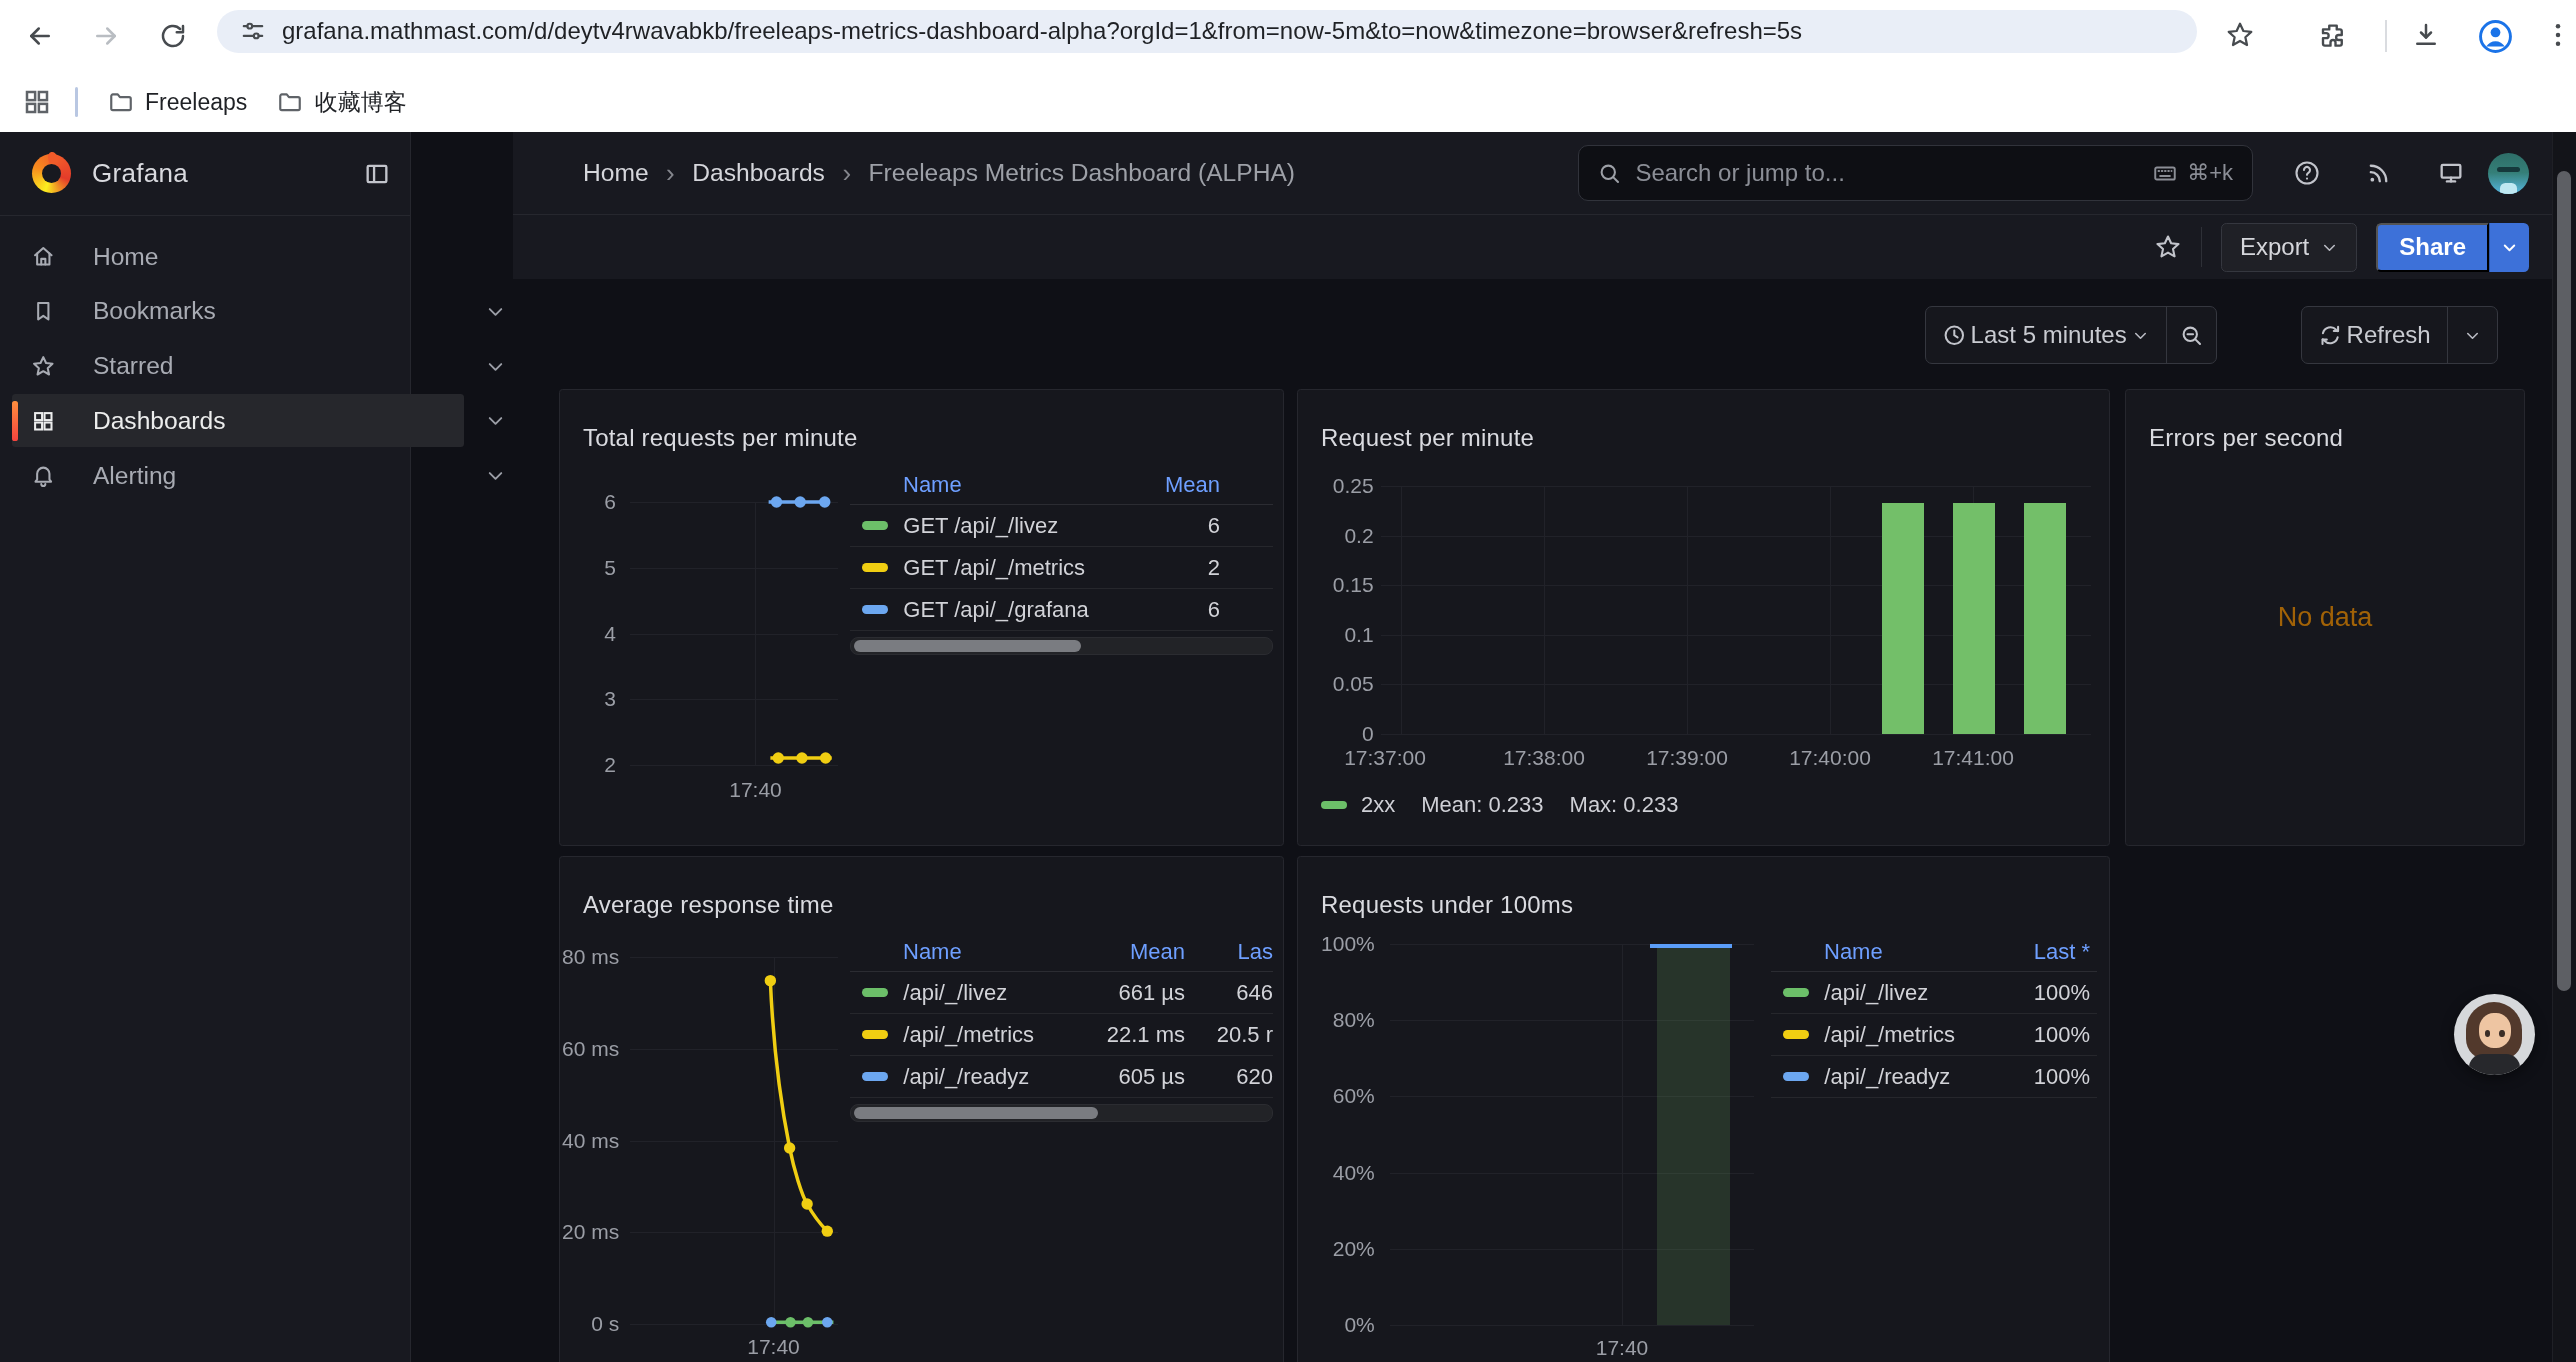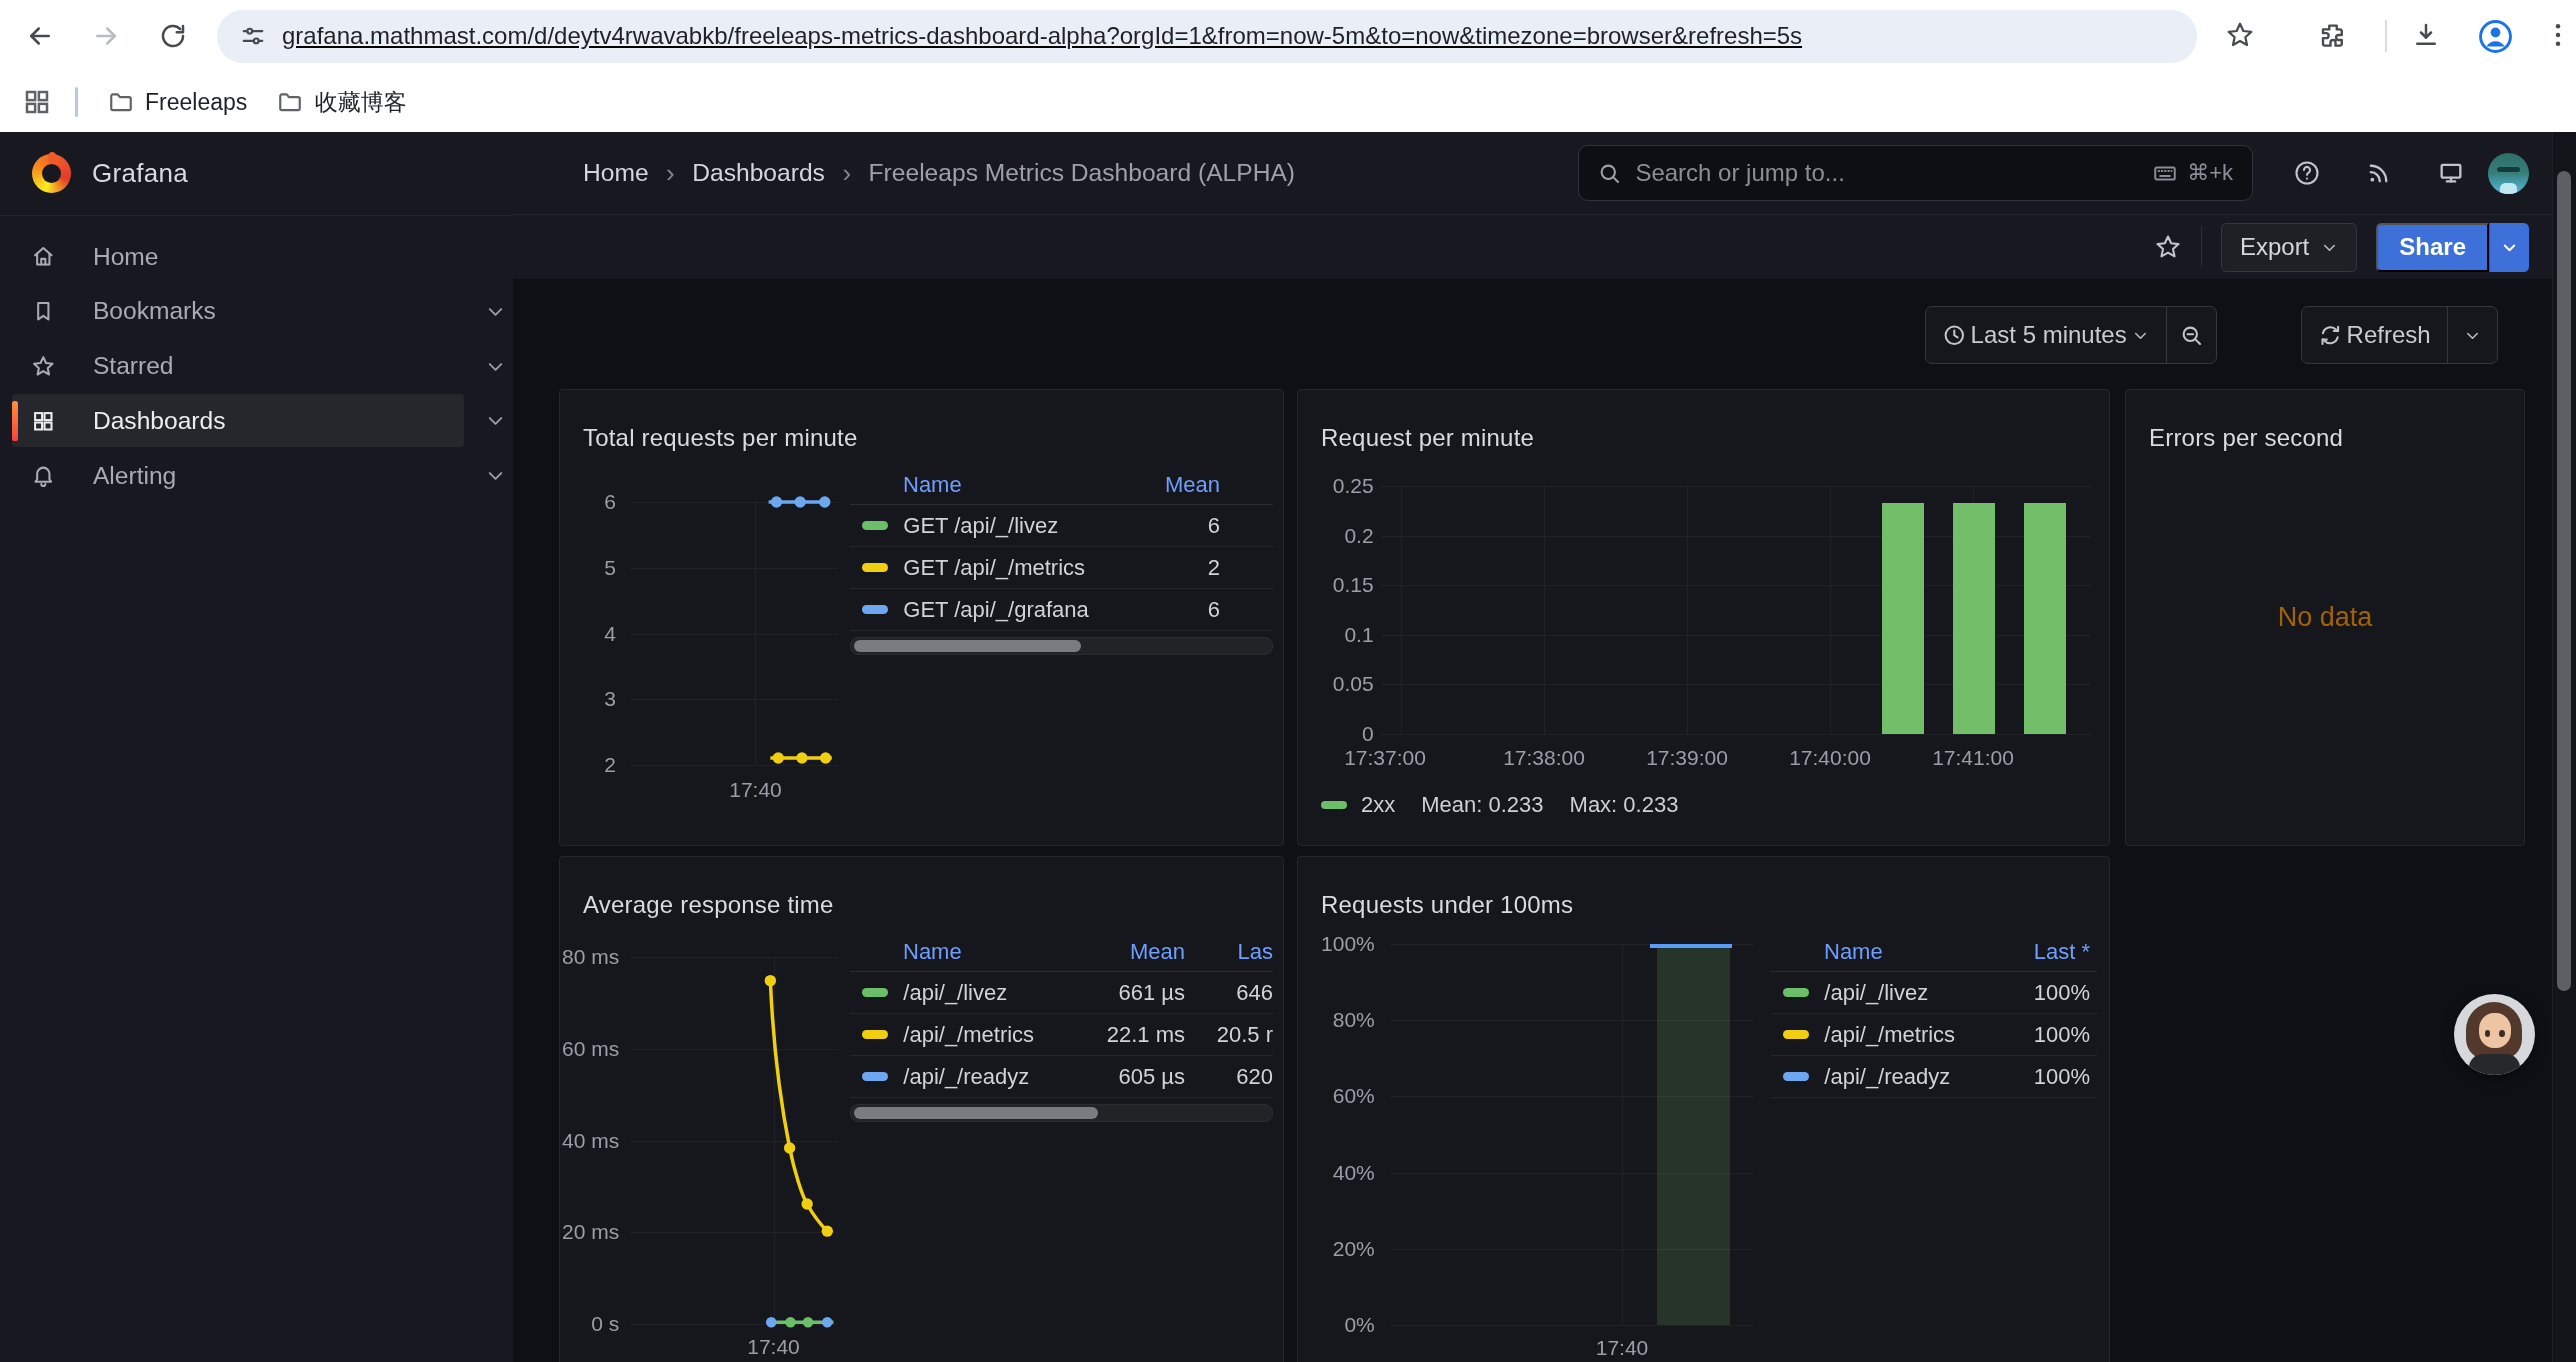--- a/index.html
+++ b/index.html
@@ -5,34 +5,34 @@
   html,body{margin:0;padding:0;background:#0f1016;}
   body{width:2576px;height:1363px;position:relative;overflow:hidden;
        font-family:"Liberation Sans","DejaVu Sans",sans-serif;
        -webkit-font-smoothing:antialiased;}
   .screen{position:absolute;inset:0;}
   svg{display:block;overflow:visible;}
   
   .btb{position:absolute;top:0;left:0;right:0;height:72px;background:#ffffff;}
   .navico{position:absolute;top:21px;width:30px;height:30px;color:#474b4f;}
   .navico.disabled{color:#b9bdc2;}
-  .omnibox{position:absolute;left:217px;top:9.6px;width:1980px;height:53px;border-radius:26px;
-           background:#e9eef7;display:flex;align-items:center;padding-left:23px;box-sizing:border-box;text-decoration:underline;}
+  .omnibox{position:absolute;left:217px;top:9.6px;width:1980px;height:43px;border-radius:26px;
+           background:#e9eef7;display:flex;align-items:center;padding-left:23px;box-sizing:border-box;}
   .urltext{font-size:24px;color:#1f2125;margin-left:16px;white-space:nowrap;overflow:hidden;}
   .chip{position:absolute;top:20px;width:30px;height:30px;color:#474b4f;}
   .vsep{position:absolute;width:1.8px;background:#dadce0;}
   .profile{position:absolute;left:2476px;top:16.7px;width:39px;height:39px;color:#1a73e8;}
   
   .bmb{position:absolute;top:72px;left:0;right:0;height:60px;background:#ffffff;display:flex;align-items:center;}
   .bmb .apps{margin-left:22px;width:30px;height:30px;color:#5f6368;}
   .bmb .bsep{width:2.6px;height:30px;background:#b9c7e2;border-radius:1.8px;margin-left:23px;}
   .bookmark{display:flex;align-items:center;margin-left:30px;gap:11.4px;font-size:23px;color:#1f2125;}
   .bookmark .fold{width:26px;height:26px;color:#5f6368;}
   
-  .sidebar{position:absolute;left:0;top:132px;width:558px;bottom:0;background:#181920;
+  .sidebar{position:absolute;left:0;top:132px;width:411px;bottom:0;background:#181920;
            border-right:0.9px solid #26272e;box-sizing:border-box;}
   .brand{height:83px;border-bottom:0.9px solid #26272e;display:flex;align-items:center;position:relative;}
   .glogo{margin-left:32px;width:39px;height:39px;border-radius:50%;
          background:#f15b2a;background:conic-gradient(from 200deg,#fcee1f,#f78c1e,#f15b2a,#e33b2a,#fcee1f);position:relative;}
   .glogo::after{content:"";position:absolute;inset:9.6px;border-radius:50%;background:#181920;}
   .glogo::before{content:"";position:absolute;left:16px;top:-1.8px;width:8.8px;height:10.5px;background:#f15b2a;
          border-radius:50% 50% 0 0;transform:rotate(-12deg);}
   .brandname{margin-left:21px;font-size:26px;color:#d9dadf;letter-spacing:0.3px;}
   .paneltoggle{position:absolute;right:19px;top:28px;width:28px;height:28px;color:#c2c4cb;}
   .snav{padding-top:12.3px;}

